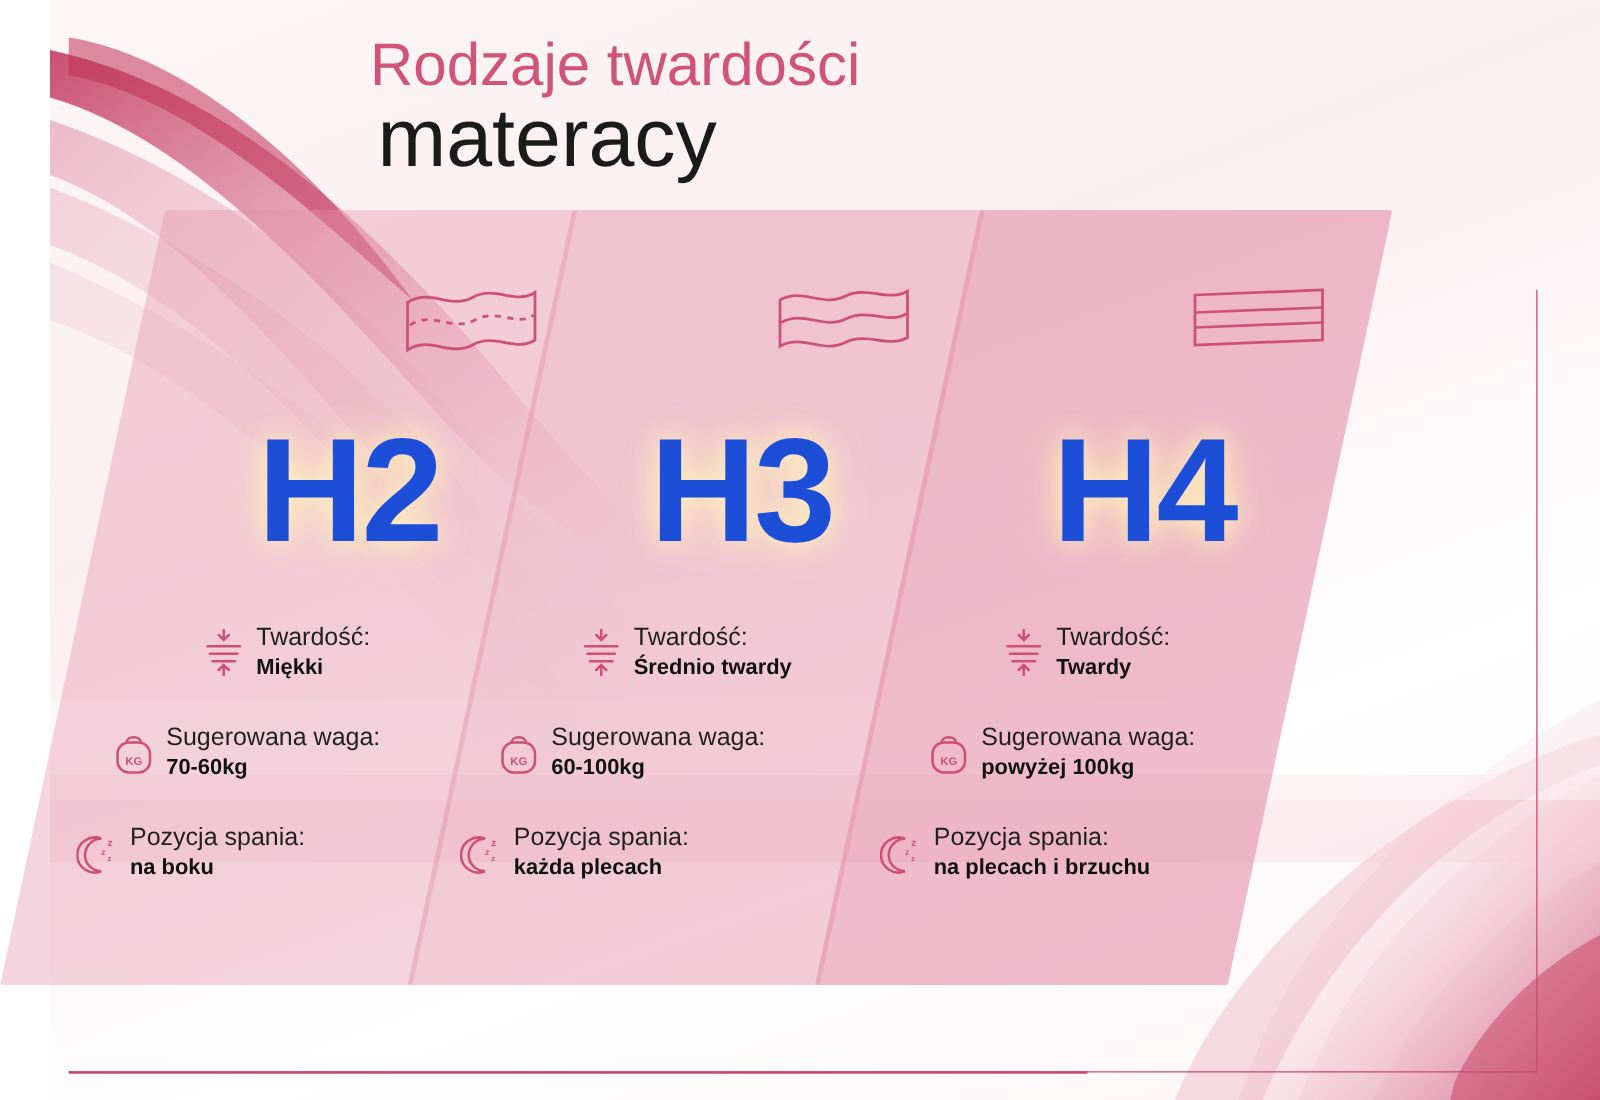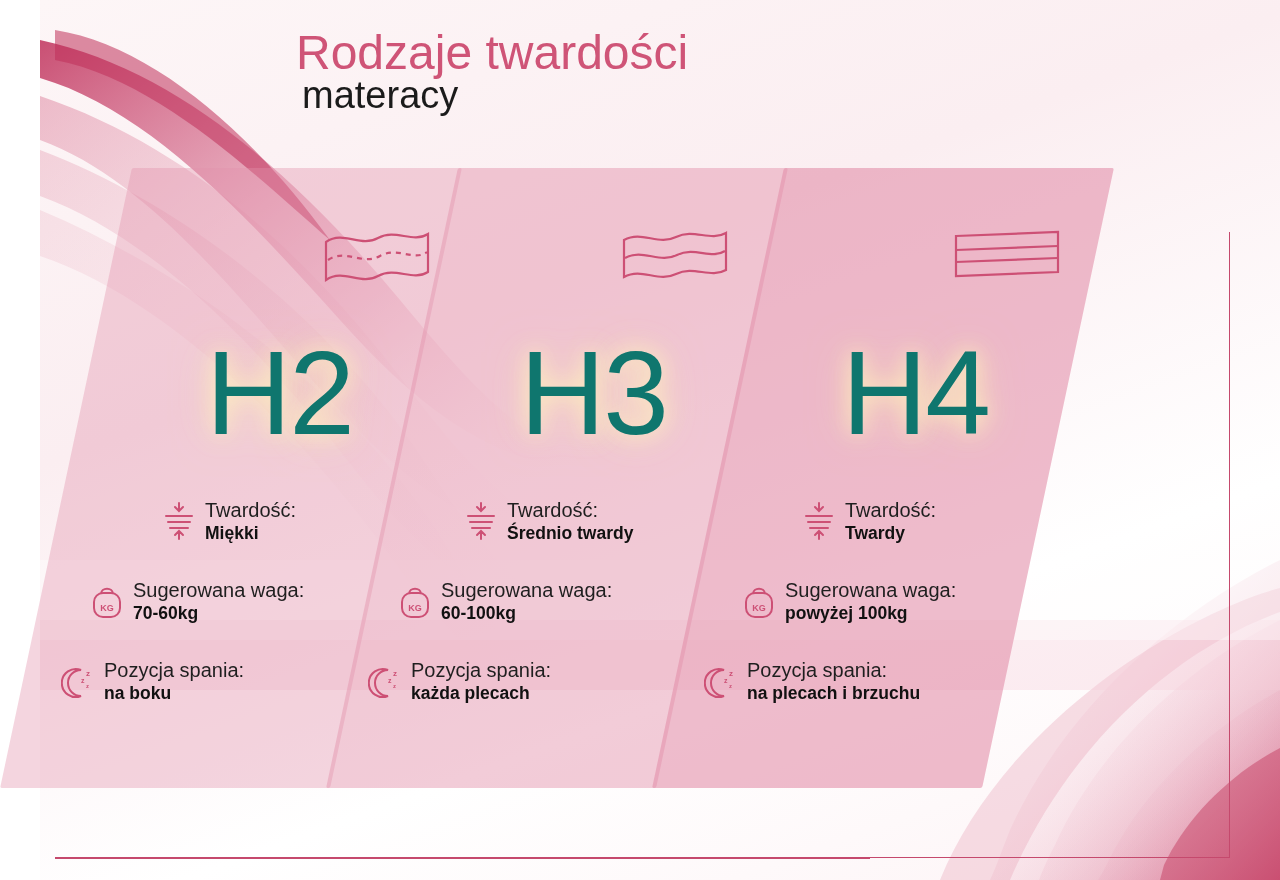--- a/index.html
+++ b/index.html
@@ -54,21 +54,21 @@
     z-index: 8;
   }
   .title-main {
     font-size: 48px;
     color: #cf5477;
     line-height: 1.05;
     letter-spacing: 0px;
     font-weight: 400;
   }
   .title-sub {
-    font-size: 38px;
+    font-size: 66px;
     color: #1b1b1b;
     line-height: 1.05;
     margin-top: -2px;
     margin-left: 6px;
     font-weight: 400;
   }
 
   
   .cards {
     position: absolute;
@@ -107,22 +107,22 @@
   }
   .mi-1 { left: 250px; }
   .mi-2 { left: 222px; }
   .mi-3 { left: 232px; }
 
   
   .h-label {
     position: absolute;
     top: 166px;
     font-size: 118px;
-    font-weight: 400;
-    color: #0f766e;
+    font-weight: 700;
+    color: #1d4ed8;
     letter-spacing: -2px;
     text-shadow: 0 0 22px rgba(255, 245, 190, 0.95),
                  0 0 40px rgba(255, 240, 170, 0.6);
     line-height: 1;
   }
   .hl-1 { left: 140px; }
   .hl-2 { left: 128px; }
   .hl-3 { left: 128px; }
 
   

